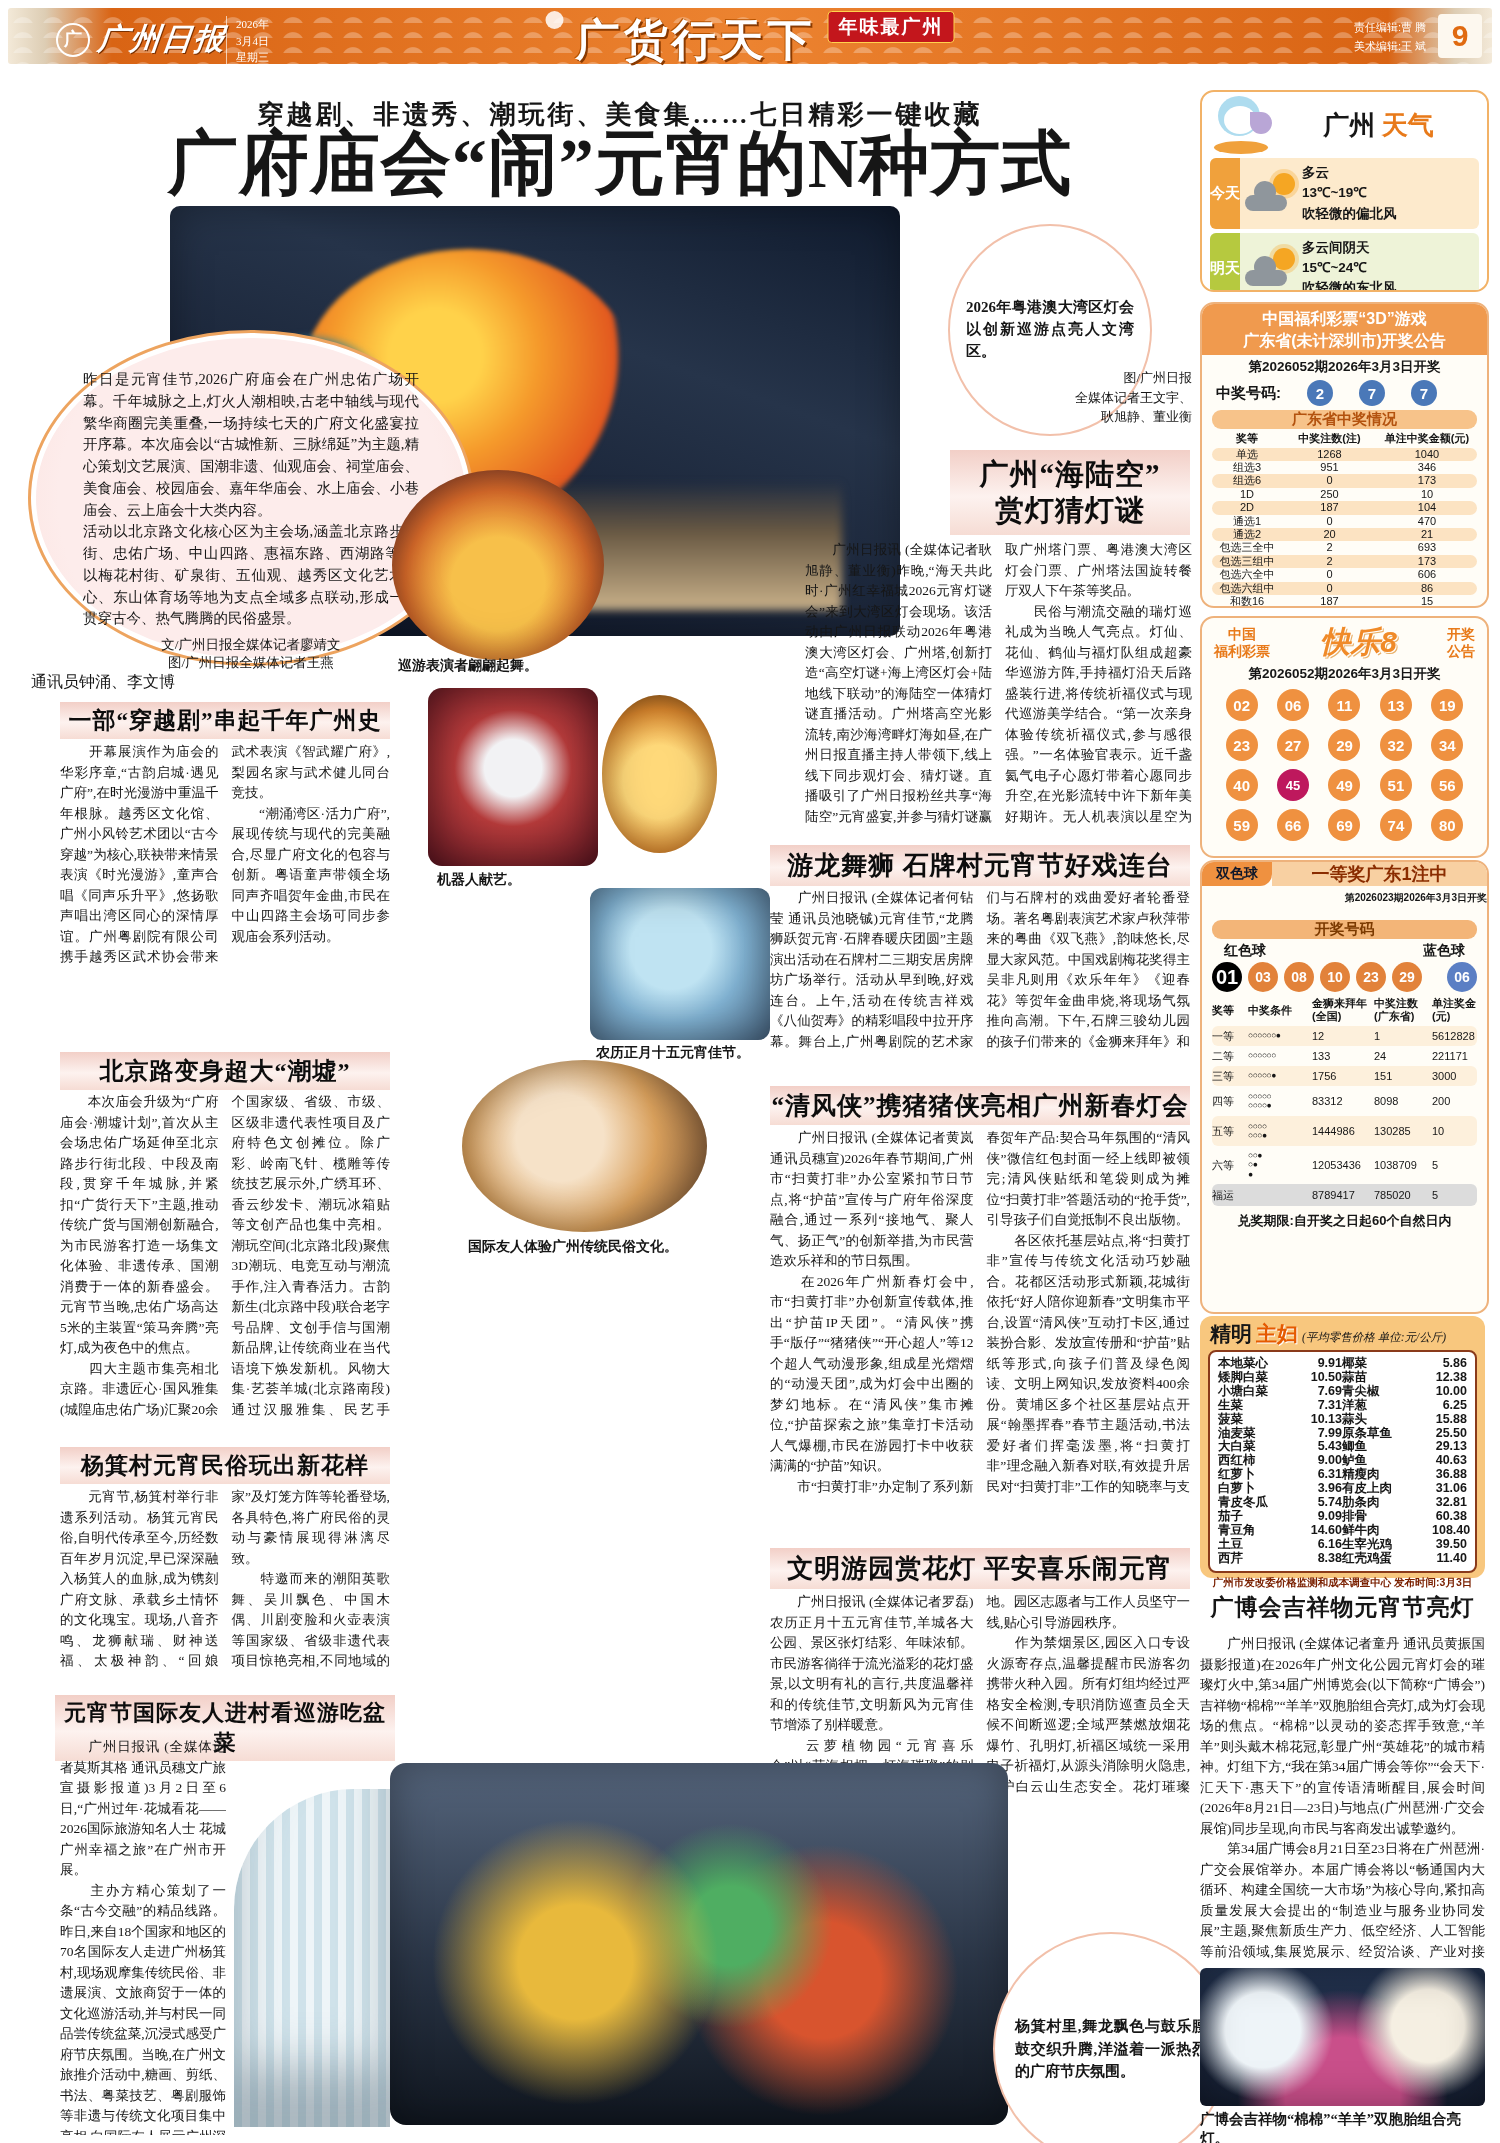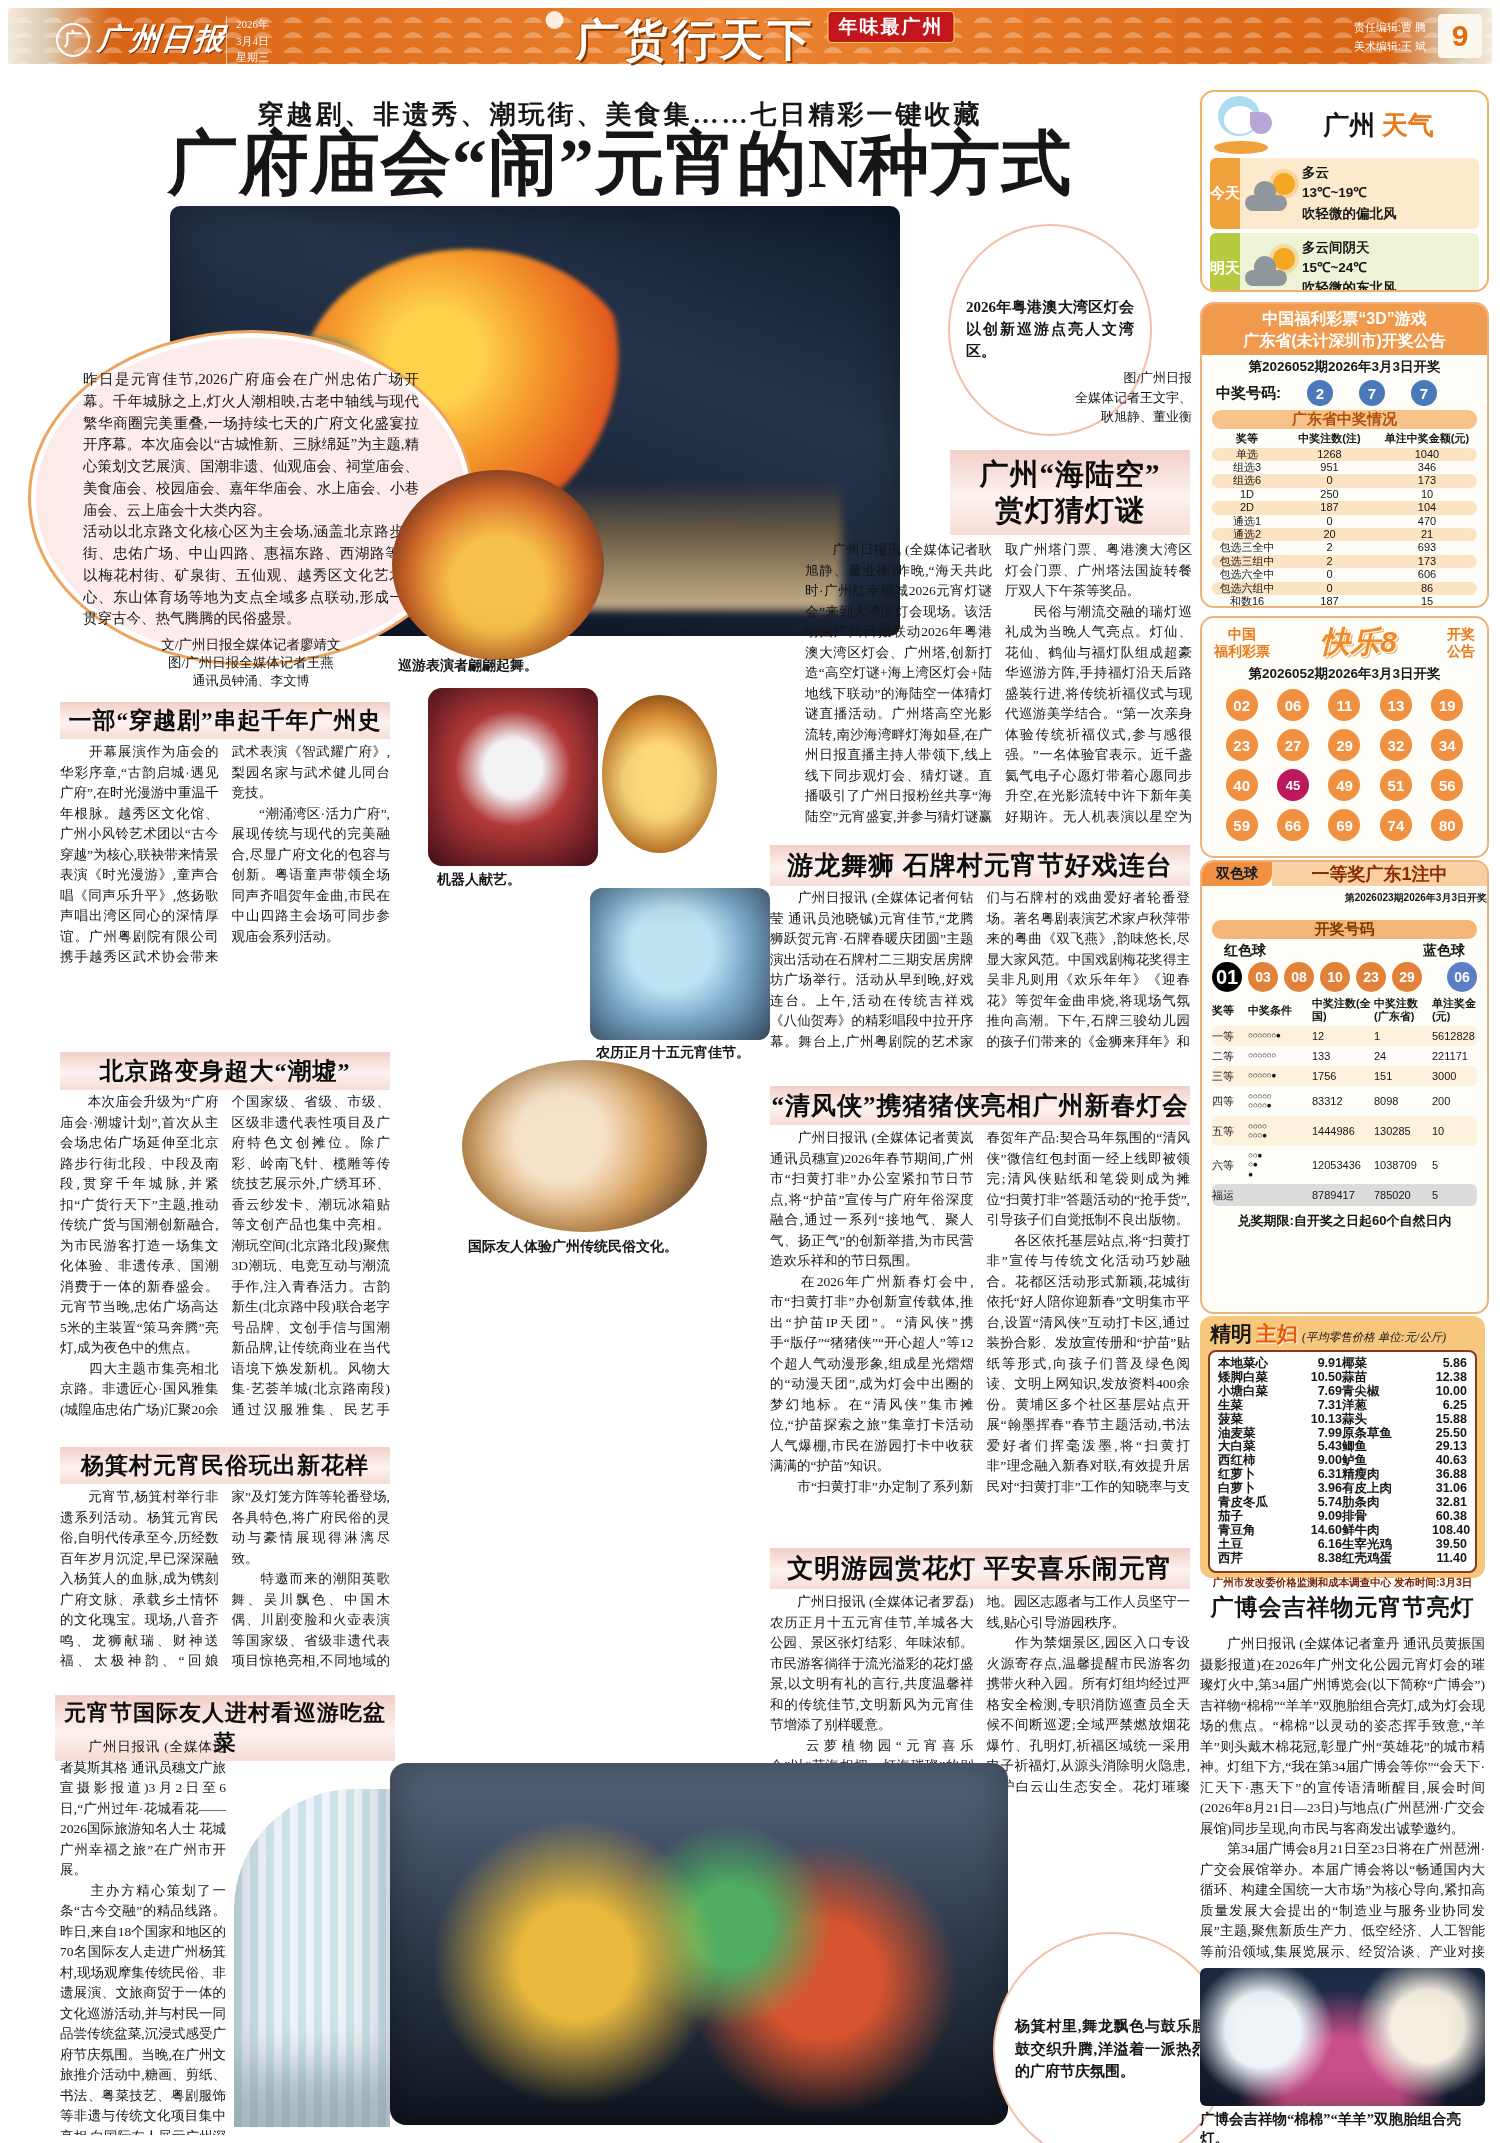--- a/index.html
+++ b/index.html
@@ -111,21 +111,21 @@
   </div>
   <div class="abs" style="left:1042px;top:368px;width:150px;text-align:right;font-size:13px;line-height:1.5;white-space:pre-line">图/广州日报
 全媒体记者王文宇、
 耿旭静、董业衡</div>
 
   <div class="abs introcirc" style="left:28px;top:330px;width:440px;height:330px">
     <div style="padding:36px 52px 0;font-size:14.5px;line-height:1.5;text-align:justify;white-space:pre-line">昨日是元宵佳节,2026广府庙会在广州忠佑广场开幕。千年城脉之上,灯火人潮相映,古老中轴线与现代繁华商圈完美重叠,一场持续七天的广府文化盛宴拉开序幕。本次庙会以“古城惟新、三脉绵延”为主题,精心策划文艺展演、国潮非遗、仙观庙会、祠堂庙会、美食庙会、校园庙会、嘉年华庙会、水上庙会、小巷庙会、云上庙会十大类内容。
 活动以北京路文化核心区为主会场,涵盖北京路步行街、忠佑广场、中山四路、惠福东路、西湖路等地,以梅花村街、矿泉街、五仙观、越秀区文化艺术中心、东山体育场等地为支点全域多点联动,形成一片贯穿古今、热气腾腾的民俗盛景。</div>
     <div style="text-align:center;font-size:13.5px;margin-top:6px">文/广州日报全媒体记者廖靖文</div>
     <div style="text-align:center;font-size:13.5px">图/广州日报全媒体记者王燕</div>
-    <div style="text-align:center;font-size:13px">通讯员钟涌、李文博</div>
+    <div style="text-align:left;font-size:16px">通讯员钟涌、李文博</div>
   </div>
 
   <div class="abs band" style="left:60px;top:702px;width:330px;font-size:23px">一部“穿越剧”串起千年广州史</div>
   <div class="abs bodytext cols2" style="left:60px;top:742px;width:330px;height:300px">　　开幕展演作为庙会的华彩序章,“古韵启城·遇见广府”,在时光漫游中重温千年根脉。越秀区文化馆、广州小风铃艺术团以“古今穿越”为核心,联袂带来情景表演《时光漫游》,童声合唱《同声乐升平》,悠扬歌声唱出湾区同心的深情厚谊。广州粤剧院有限公司携手越秀区武术协会带来武术表演《智武耀广府》,梨园名家与武术健儿同台竞技。
 　　“潮涌湾区·活力广府”,展现传统与现代的完美融合,尽显广府文化的包容与创新。粤语童声带领全场同声齐唱贺年金曲,市民在中山四路主会场可同步参观庙会系列活动。</div>
 
   <div class="abs band" style="left:60px;top:1052px;width:330px;font-size:24px">北京路变身超大“潮墟”</div>
   <div class="abs bodytext cols2" style="left:60px;top:1092px;width:330px;height:348px">　　本次庙会升级为“广府庙会·潮墟计划”,首次从主会场忠佑广场延伸至北京路步行街北段、中段及南段,贯穿千年城脉,并紧扣“广货行天下”主题,推动传统广货与国潮创新融合,为市民游客打造一场集文化体验、非遗传承、国潮消费于一体的新春盛会。元宵节当晚,忠佑广场高达5米的主装置“策马奔腾”亮灯,成为夜色中的焦点。
 　　四大主题市集亮相北京路。非遗匠心·国风雅集(城隍庙忠佑广场)汇聚20余个国家级、省级、市级、区级非遗代表性项目及广府特色文创摊位。除广彩、岭南飞针、榄雕等传统技艺展示外,广绣耳环、香云纱发卡、潮玩冰箱贴等文创产品也集中亮相。潮玩空间(北京路北段)聚焦3D潮玩、电竞互动与潮流手作,注入青春活力。古韵新生(北京路中段)联合老字号品牌、文创手信与国潮新品牌,让传统商业在当代语境下焕发新机。风物大集·艺荟羊城(北京路南段)通过汉服雅集、民艺手作、皮影戏等沉浸式体验,活化广府生活美学。
 　　本次庙会以“广货行天下”为主线,鼓励现场文创品牌与广货龙头企业深度合作,开发具有羊城特色的国潮联名产品,推动老字号年轻化转型,拓展广货消费新场景。
@@ -372,21 +372,21 @@
       <span class="ball" style="width:30px;height:30px;background:#e2823a;font-size:14px">08</span>
       <span class="ball" style="width:30px;height:30px;background:#e2823a;font-size:14px">10</span>
       <span class="ball" style="width:30px;height:30px;background:#e2823a;font-size:14px">23</span>
       <span class="ball" style="width:30px;height:30px;background:#e2823a;font-size:14px">29</span>
       <span style="flex:1"></span>
       <span class="ball" style="width:30px;height:30px;background:#5b7fc4;font-size:14px">06</span>
     </div>
     <div class="tssq" style="padding:5px 10px 0;font-weight:bold;line-height:1.2;background:transparent">
       <span>奖等</span>
       <span>中奖条件</span>
-      <span>中奖注数(全国)</span>
+      <span>金狮来拜年(全国)</span>
       <span>中奖注数(广东省)</span>
       <span>单注奖金(元)</span>
     </div>
     <div style="padding:3px 10px 0">
       <div class="tssq" style="background:#fdf0dc;border-radius:6px;min-height:20px">
           <span>一等</span>
           <span class="cond">○○○○○○●</span>
           <span>12</span>
           <span>1</span>
           <span>5612828</span>

